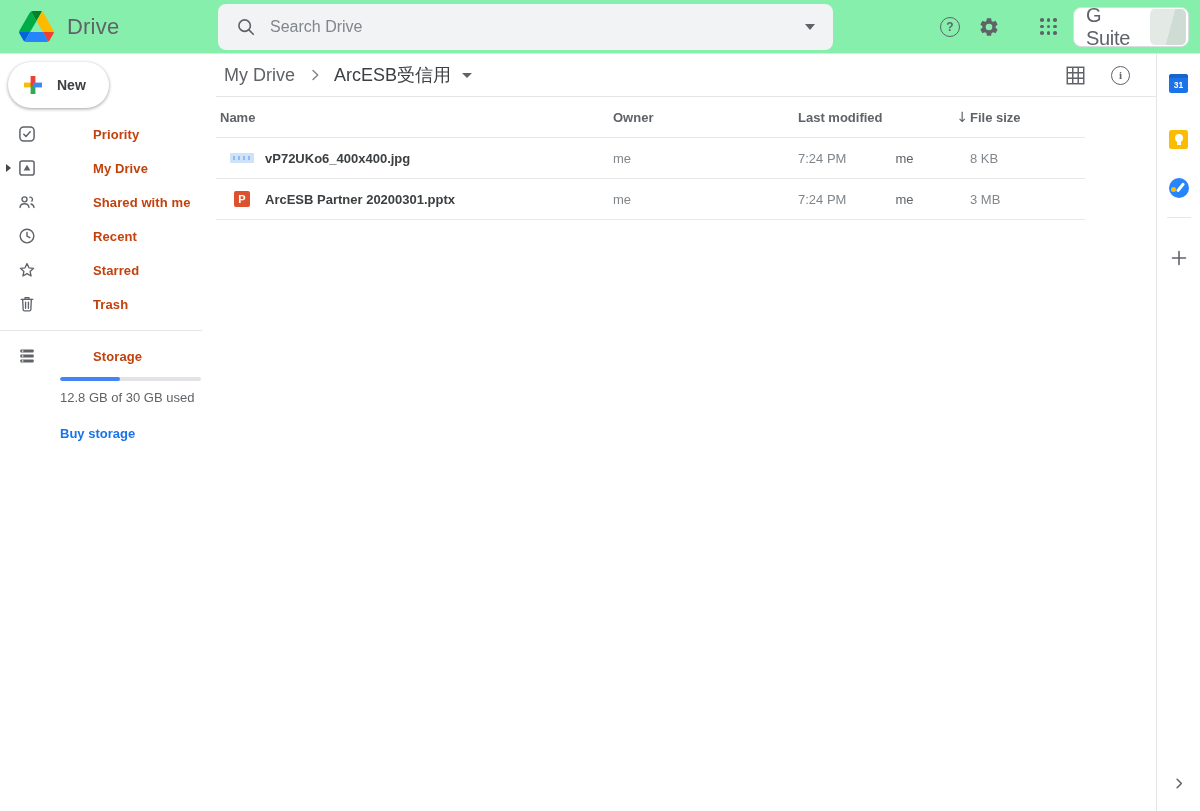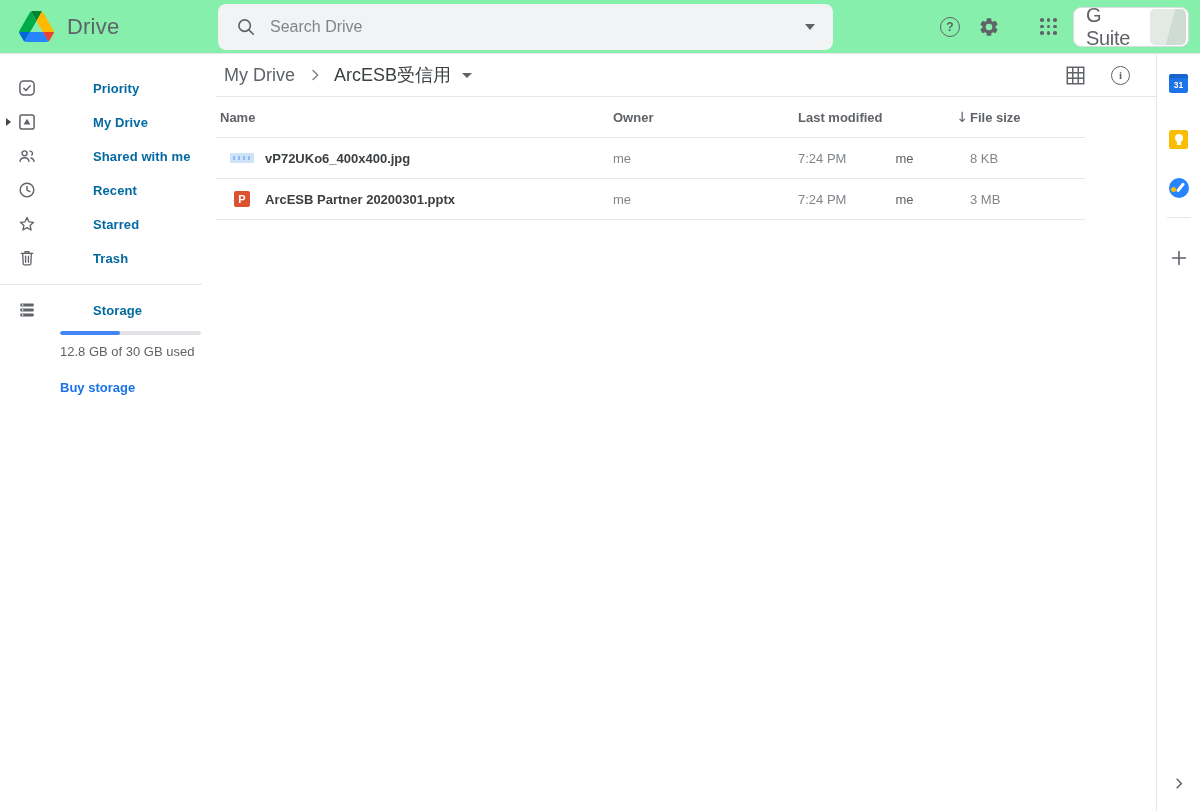--- a/index.html
+++ b/index.html
@@ -37,21 +37,21 @@
 
   
   .sidebar { width:216px; flex:0 0 216px; padding-top:8px; }
   .new-button { margin-left:8px; width:101px; height:46px; border-radius:24px; background:#fff; border:none;
     box-shadow:0 1px 3px rgba(60,64,67,.3), 0 1px 3px 1px rgba(60,64,67,.15);
     display:flex; align-items:center; padding-left:13px; cursor:pointer; }
   .new-button .label { font-size:14px; font-weight:bold; color:#3c4043; margin-left:12px; }
   .nav-list { margin-top:9px; }
   .nav-item { position:relative; height:34px; display:flex; align-items:center; padding-left:17px; cursor:pointer; }
   .nav-item .nav-icon { width:20px; height:20px; flex:0 0 20px; display:flex; align-items:center; justify-content:center; }
-  .nav-item .label { margin-left:23px; font-size:13px; font-weight:bold; color:#0369a1; letter-spacing:.1px;padding-left:33px; }
+  .nav-item .label { margin-left:23px; font-size:13px; font-weight:bold; color:#c2410c; letter-spacing:.1px;padding-left:33px; }
   .expander { position:absolute; left:6px; top:13px; width:0; height:0;
     border-top:4px solid transparent; border-bottom:4px solid transparent; border-left:5px solid #444746; }
   .side-divider { border-top:1px solid #e4e6e8; margin:9px 14px 0 0; }
   .storage-section { margin-top:8px; }
   .progress-track { margin:4px 15px 0 60px; height:4px; border-radius:2px; background:#e1e3e6; overflow:hidden; }
   .progress-fill { height:100%; border-radius:2px; background:#4285f4; }
   .storage-used { margin:9px 0 0 60px; font-size:13px; color:#5f6368; }
   .buy-storage { margin:21px 0 0 60px; font-size:13px; font-weight:bold; color:#1a73e8; cursor:pointer; display:inline-block; }
 
   
@@ -161,20 +161,29 @@
     <div class="gsuite-badge">
       <span class="gsuite-text">G Suite</span>
       <span class="gsuite-logo"></span>
     </div>
   </div>
 </header>
 
 <div class="frame">
 
   <nav class="sidebar">
+    <button class="new-button">
+      <svg width="24" height="24" viewBox="0 0 24 24">
+        <rect x="3" y="9.6" width="10" height="4.8" fill="#fbbc04"></rect>
+        <rect x="9.6" y="12" width="4.8" height="9" fill="#34a853"></rect>
+        <rect x="9.6" y="3" width="4.8" height="10" fill="#ea4335"></rect>
+        <rect x="12" y="9.6" width="9" height="4.8" fill="#4285f4"></rect>
+      </svg>
+      <span class="label">New</span>
+    </button>
 
     <div class="nav-list">
       <div class="nav-item">
         <span class="nav-icon">
           <svg width="20" height="20" viewBox="0 0 24 24">
               <rect x="3.5" y="3.5" width="17" height="17" rx="4.5" fill="none" stroke="#5f6368" stroke-width="1.8"></rect>
               <path d="M8.2 12.3l2.6 2.6 5-5.6" fill="none" stroke="#5f6368" stroke-width="1.8" stroke-linecap="round" stroke-linejoin="round"></path>
             </svg>
         </span>
         <span class="label">Priority</span>

